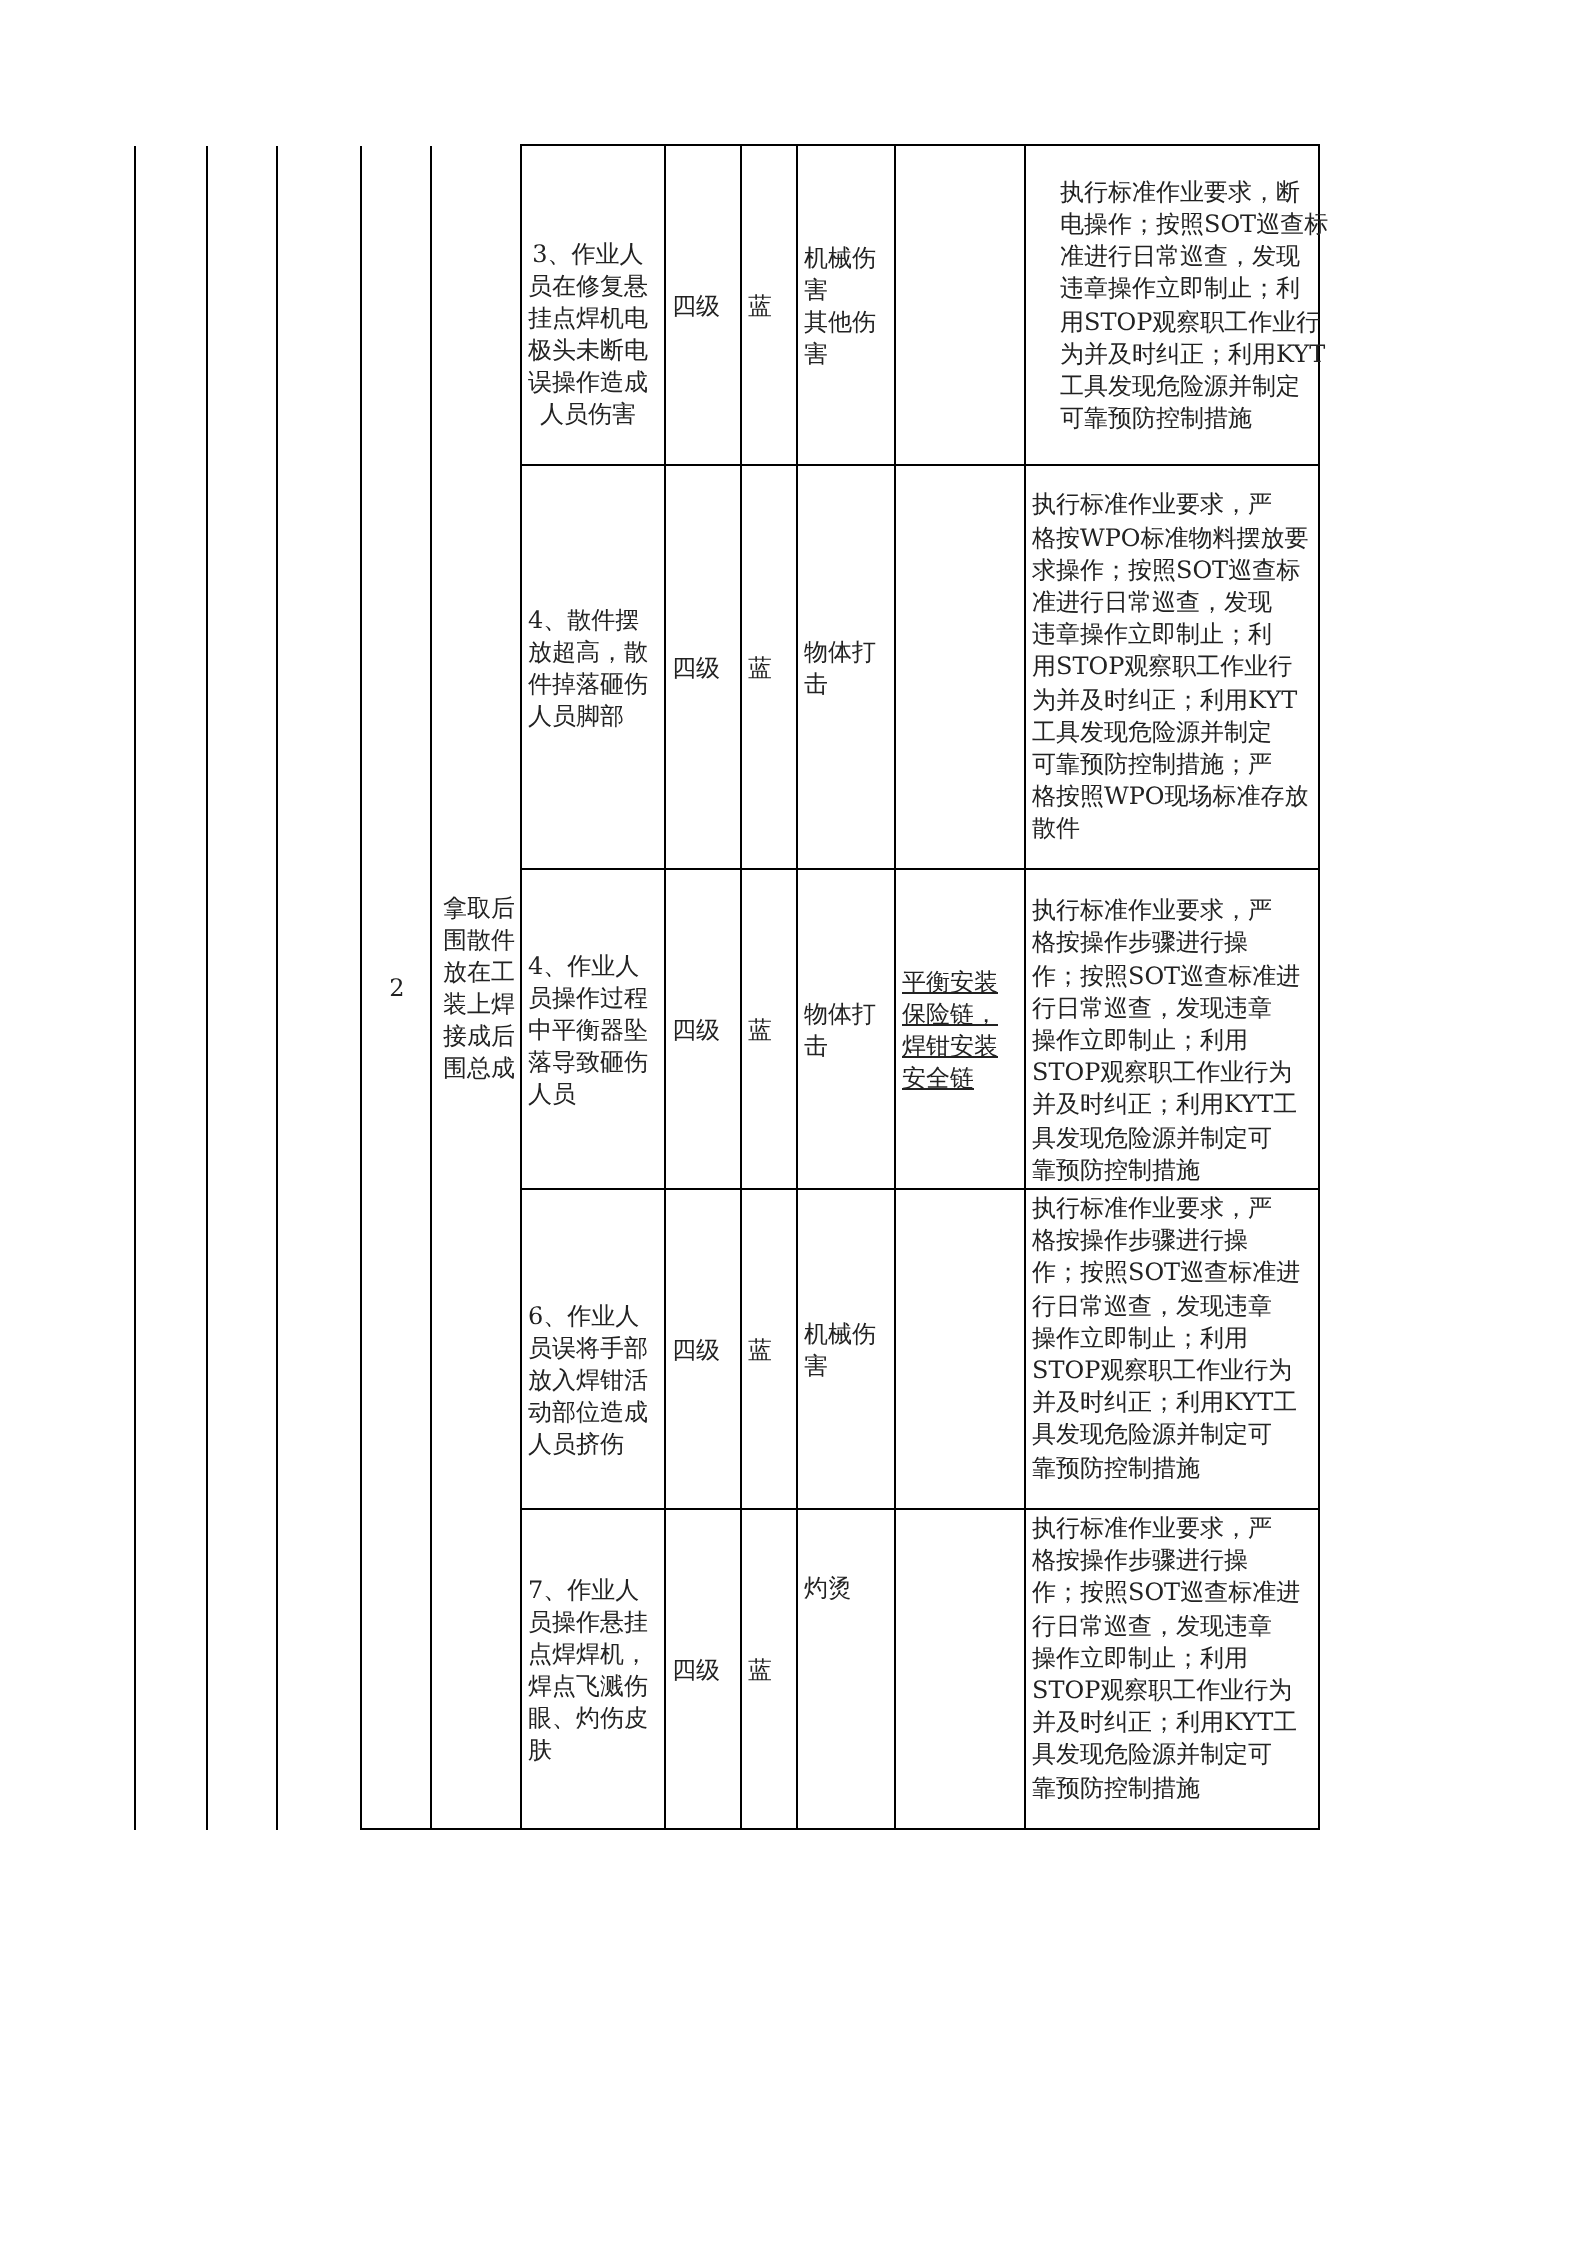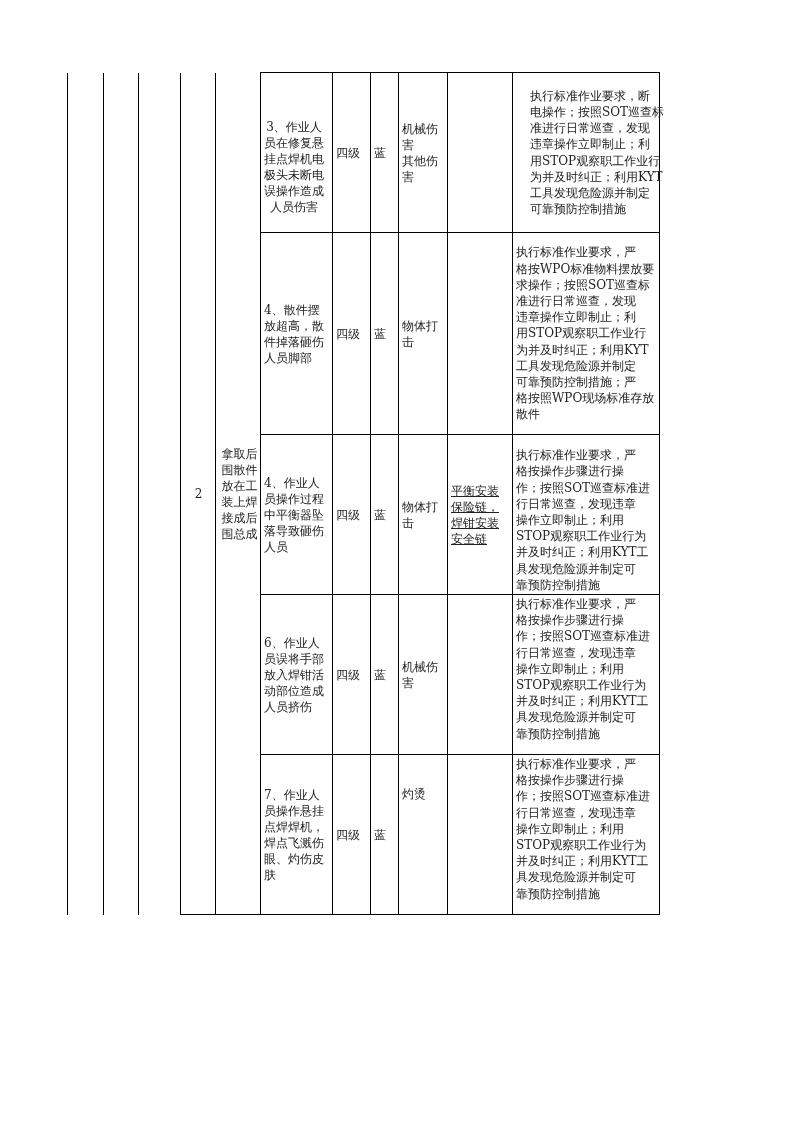--- a/index.html
+++ b/index.html
@@ -184,21 +184,21 @@
 行日常巡查，发现违章
 操作立即制止；利用
 STOP观察职工作业行为
 并及时纠正；利用KYT工
 具发现危险源并制定可
 靠预防控制措施</span>
     </div>
   </div>
 
   <div>
-    <div class="cell" style="left:261px;top:595px;width:71px;height:159px;">
+    <div class="cell" style="left:261px;top:610px;width:71px;height:159px;">
       <span>6、作业人
 员误将手部
 放入焊钳活
 动部位造成
 人员挤伤</span>
     </div>
     <div class="cell" style="left:333px;top:595px;width:37px;height:159px;">
       <span>四级</span>
     </div>
     <div class="cell" style="left:371px;top:595px;width:27px;height:159px;">

